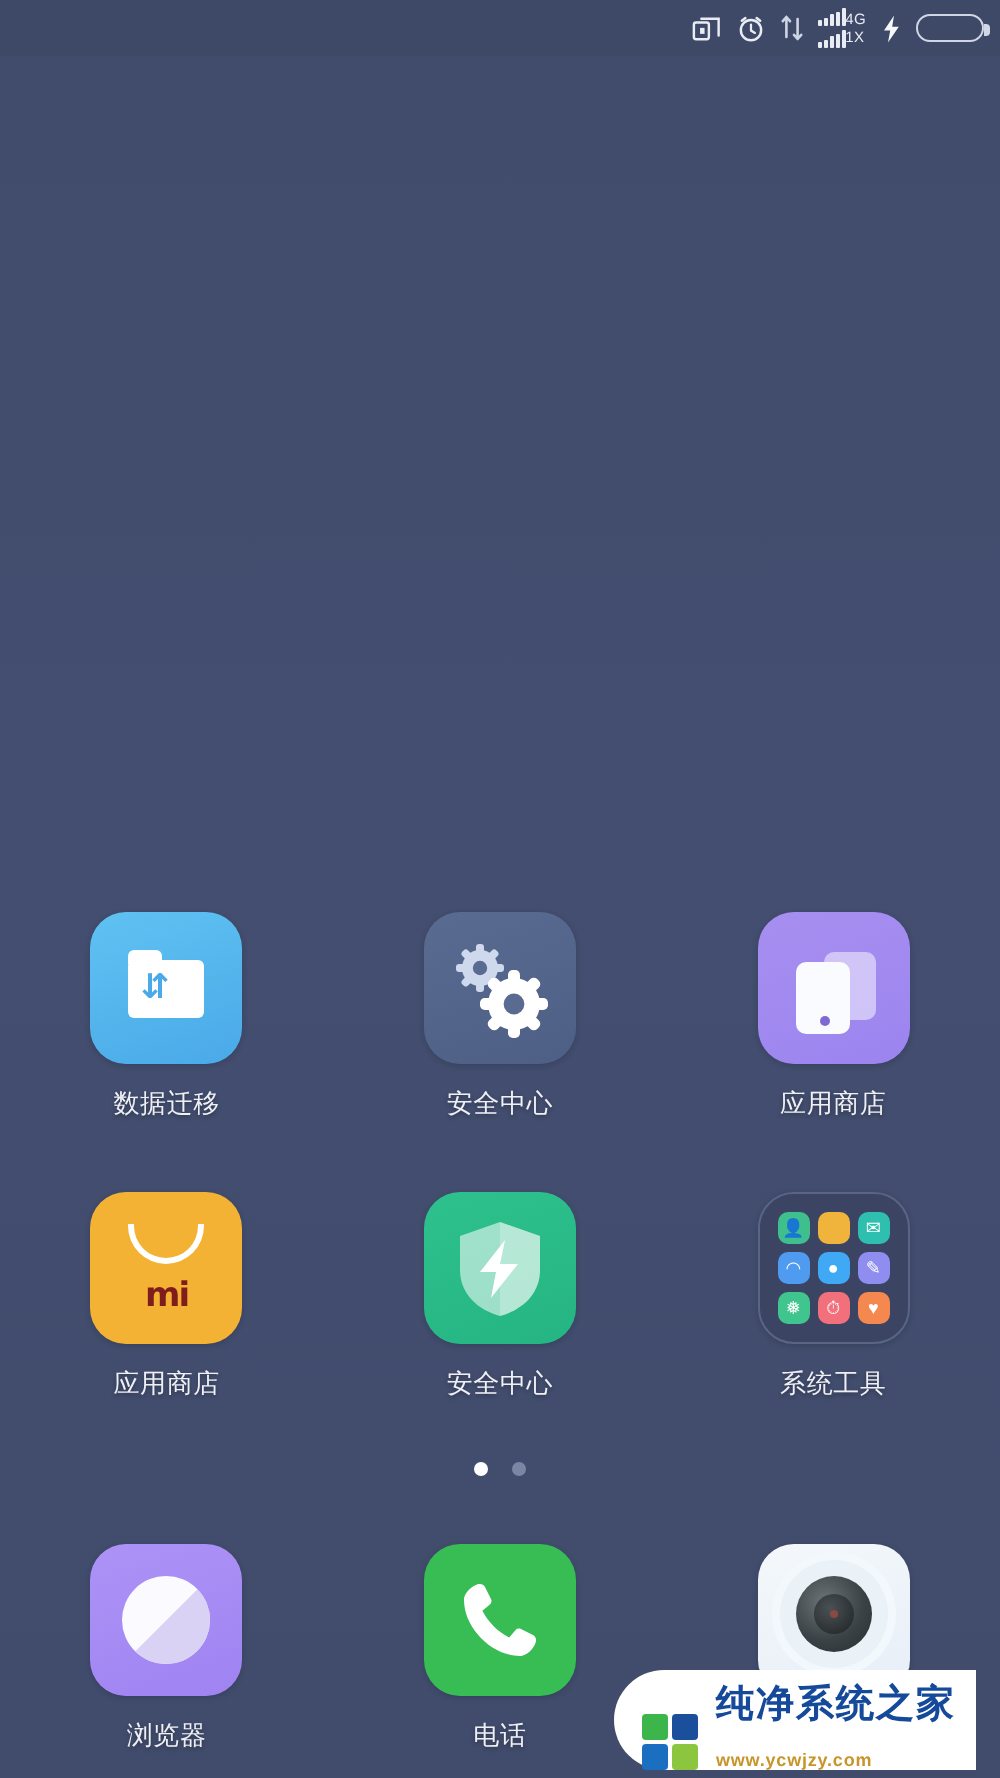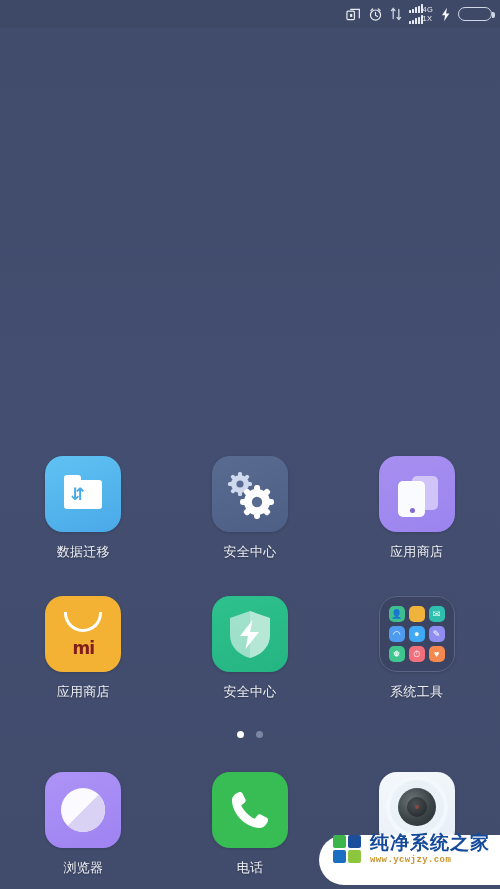--- a/index.html
+++ b/index.html
@@ -209,36 +209,36 @@
   
   #page-dots {
     position: absolute; top: 731px; left: 0; width: 100%;
     display: flex; justify-content: center; gap: 12px;
   }
   .dot { width: 7px; height: 7px; border-radius: 50%; background: #7b86a4; }
   .dot.active { background: #ffffff; }
 
   
   #watermark {
-    position: absolute; right: 0; bottom: 4px;
+    position: absolute; right: 12px; bottom: 4px;
     height: 50px; padding: 0 10px 0 14px;
     background: #ffffff;
     border-radius: 26px 0 0 26px;
-    display: flex; align-items: flex-start; gap: 9px; font-family: Liberation Mono, monospace;
+    display: flex; align-items: flex-end; gap: 9px;
   }
   .wm-logo { display: grid; grid-template-columns: 13px 13px; grid-template-rows: 13px 13px;
              gap: 2px; transform: rotate(0deg); }
   .wm-logo i { display:block; border-radius:2px; }
   .wm-logo i:nth-child(1){ background:#3cb54a; }
   .wm-logo i:nth-child(2){ background:#1b4f9c; }
   .wm-logo i:nth-child(3){ background:#1b6fc0; }
   .wm-logo i:nth-child(4){ background:#8cc63e; }
   .wm-text { display:flex; flex-direction:column; line-height:1; }
   .wm-title { font-size:19px; font-weight:700; color:#15499a; letter-spacing:1px; }
-  .wm-url { font-size:9px; color:#c7952a; font-weight:700; margin-top:2px; letter-spacing:.4px; }
+  .wm-url { font-size:9px; color:#c7952a; font-weight:700; margin-top:14px; letter-spacing:.4px; }
 </style>
 </head>
 <body>
 
 <div id="screen">
 
   <div id="status-bar">
 
     <span class="sb-icon">
       <svg width="15" height="15" viewBox="0 0 16 16">

